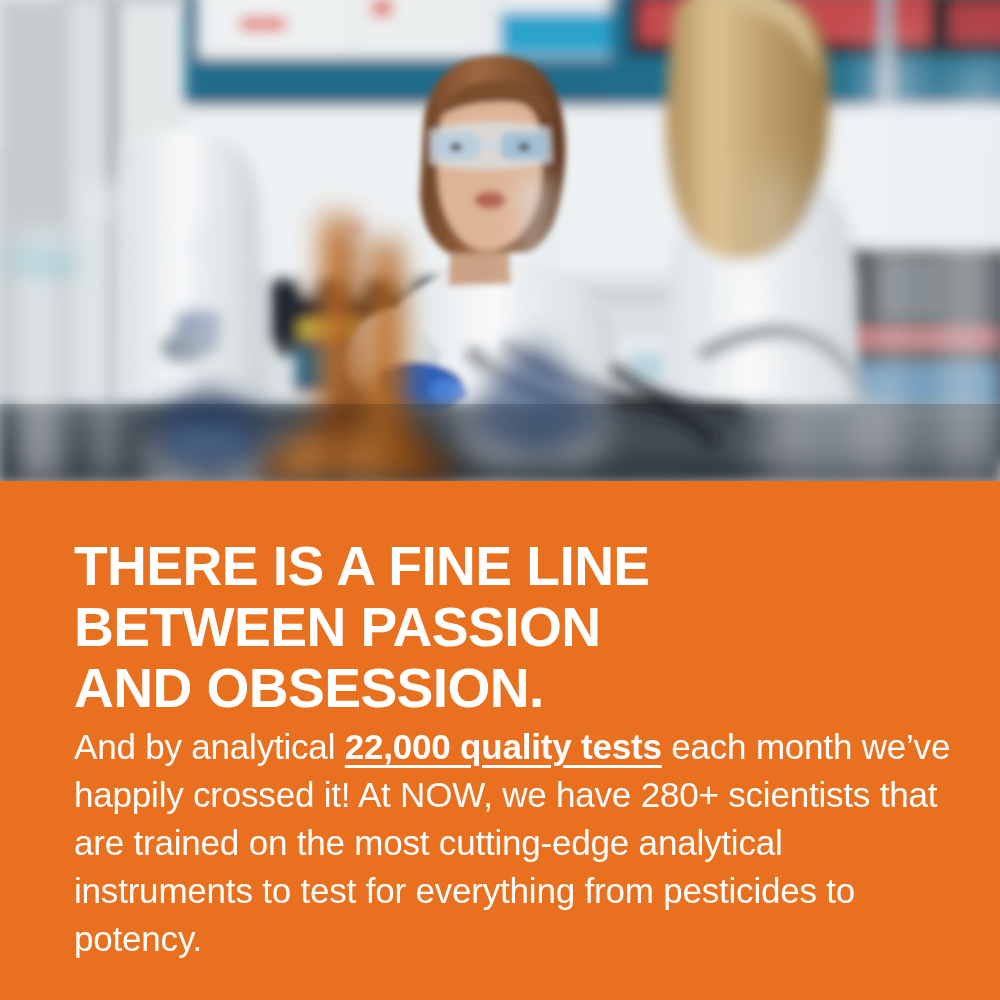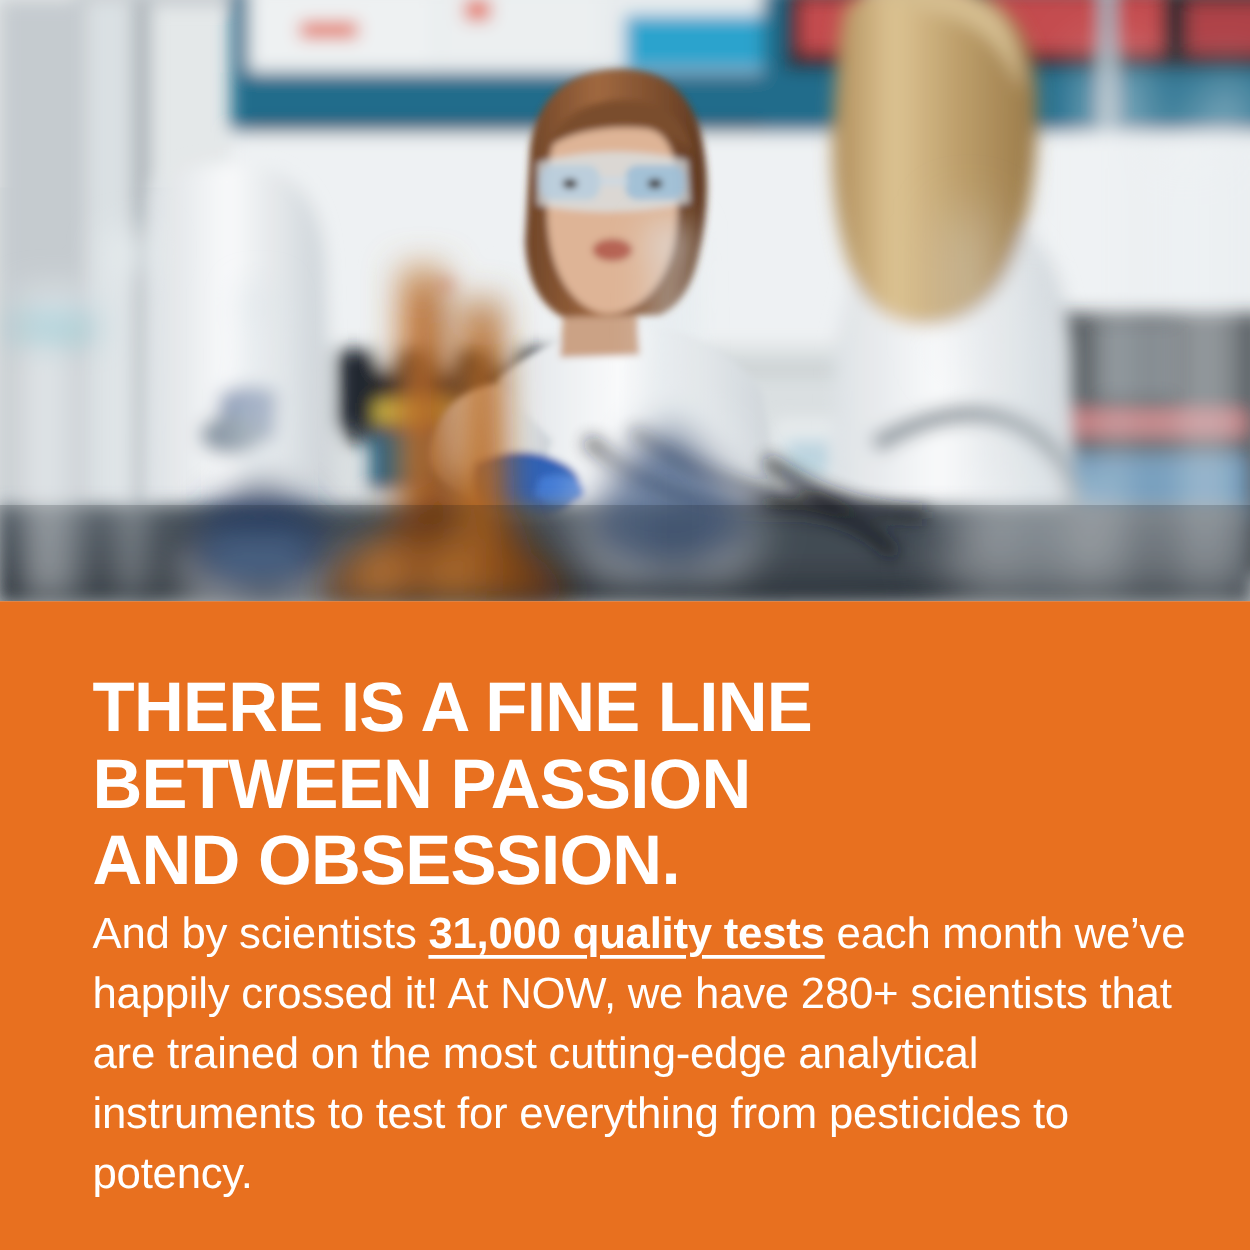--- a/index.html
+++ b/index.html
@@ -326,15 +326,15 @@
   </div>
 
   <div id="orange-band"></div>
 
   <div id="headline">
     <div class="headline-line">THERE IS A FINE LINE</div>
     <div class="headline-line">BETWEEN PASSION</div>
     <div class="headline-line">AND OBSESSION.</div>
   </div>
 
-  <p id="body-copy"><span>And by scientists </span><span class="hl">31,000 quality tests</span><span> each month we’ve happily crossed it! At NOW, we have 280+ scientists that are trained on the most cutting-edge analytical instruments to test for everything from pesticides to potency.</span></p>
+  <p id="body-copy"><span>And by analytical </span><span class="hl">22,000 quality tests</span><span> each month we’ve happily crossed it! At NOW, we have 280+ scientists that are trained on the most cutting-edge analytical instruments to test for everything from pesticides to potency.</span></p>
 
 </div>
 
 </body></html>

